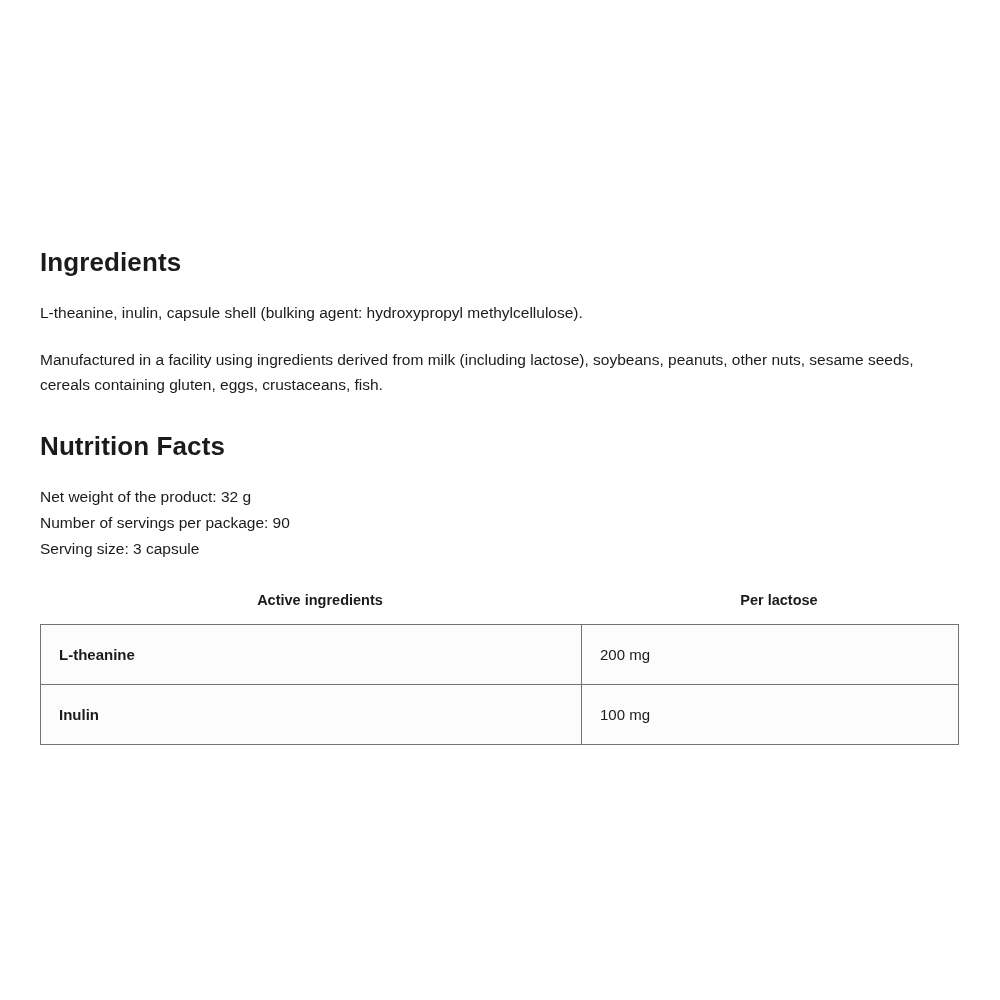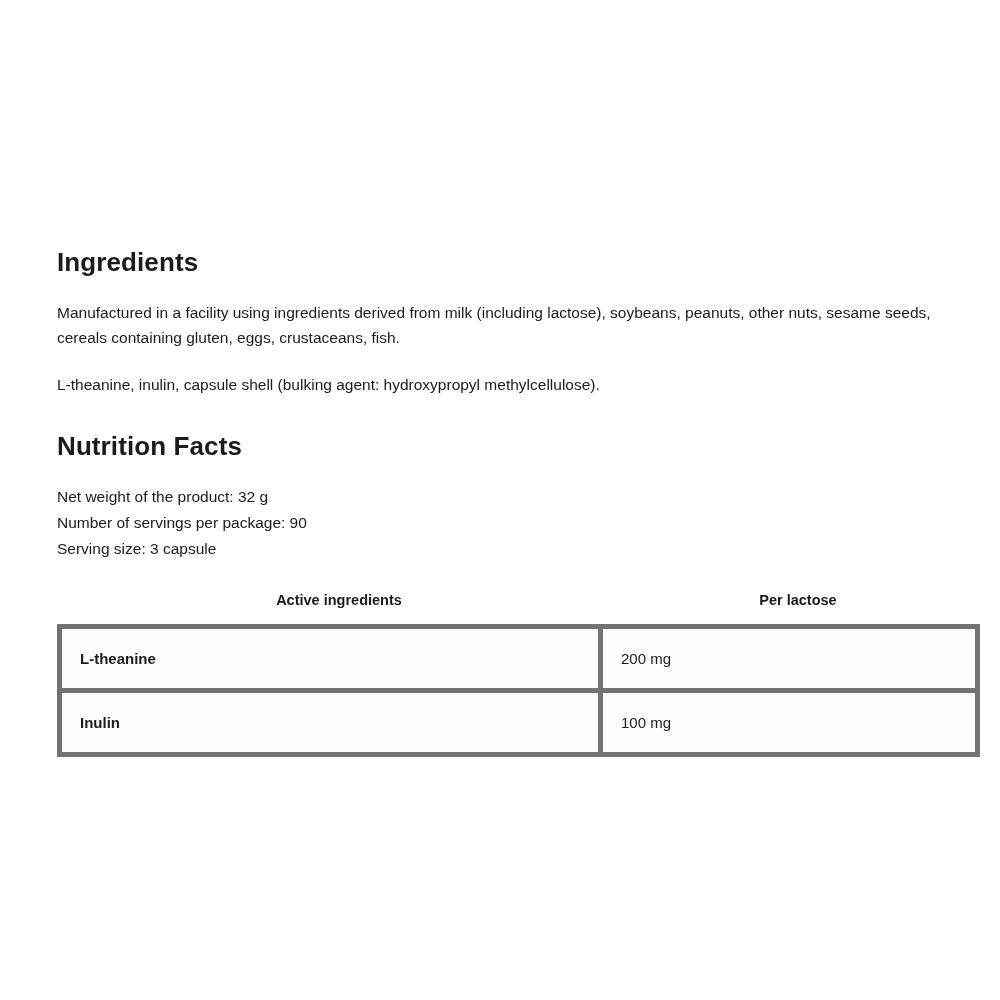--- a/index.html
+++ b/index.html
@@ -16,21 +16,21 @@
     -webkit-font-smoothing: antialiased;
   }
   .page {
     position: relative;
     width: 1000px;
     height: 1000px;
     padding: 0;
   }
   .content {
     position: absolute;
-    left: 57px;
+    left: 40px;
     top: 247px;
     width: 918px;
   }
   h2.section-title {
     font-size: 26px;
     line-height: 1.2;
     font-weight: 700;
     letter-spacing: 0.1px;
     margin: 0 0 22px 0;
     color: #1b1b1b;
@@ -63,42 +63,42 @@
     font-size: 14.5px;
     font-weight: 700;
     padding: 6px 0 16px 18px;
     color: #1b1b1b;
     border: none;
     background: transparent;
   }
   table.nutrition td {
     font-size: 15px;
     padding: 21px 18px;
-    border: 5px solid #737373;
+    border: 1px solid #737373;
     color: #1b1b1b;
     background: #fcfcfc;
     vertical-align: middle;
   }
   table.nutrition td.name {
     font-weight: 700;
   }
   table.nutrition col.c1 { width: 541px; }
   table.nutrition col.c2 { width: 377px; }
 </style>
 </head>
 <body>
 
 <div class="page">
   <div class="content">
 
     <h2 class="section-title">Ingredients</h2>
 
+    <p class="body-text">L-theanine, inulin, capsule shell (bulking agent: hydroxypropyl methylcellulose).</p>
+
     <p class="body-text">Manufactured in a facility using ingredients derived from milk (including lactose), soybeans, peanuts, other nuts, sesame seeds, cereals containing gluten, eggs, crustaceans, fish.</p>
-
-    <p class="body-text">L-theanine, inulin, capsule shell (bulking agent: hydroxypropyl methylcellulose).</p>
 
     <h2 class="section-title second">Nutrition Facts</h2>
 
     <div class="facts-lines">
       <div>Net weight of the product: 32 g</div>
       <div>Number of servings per package: 90</div>
       <div>Serving size: 3 capsule</div>
     </div>
 
     <table class="nutrition">

